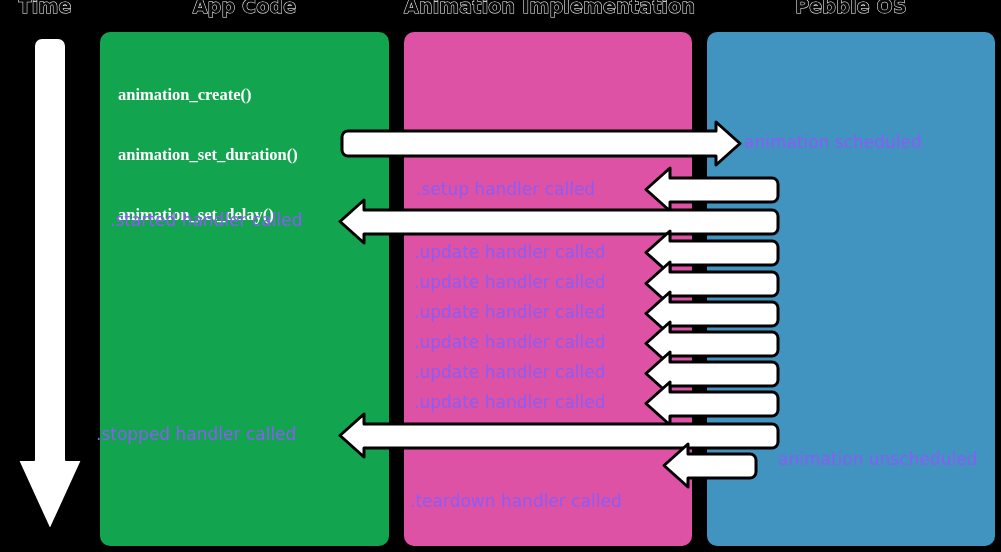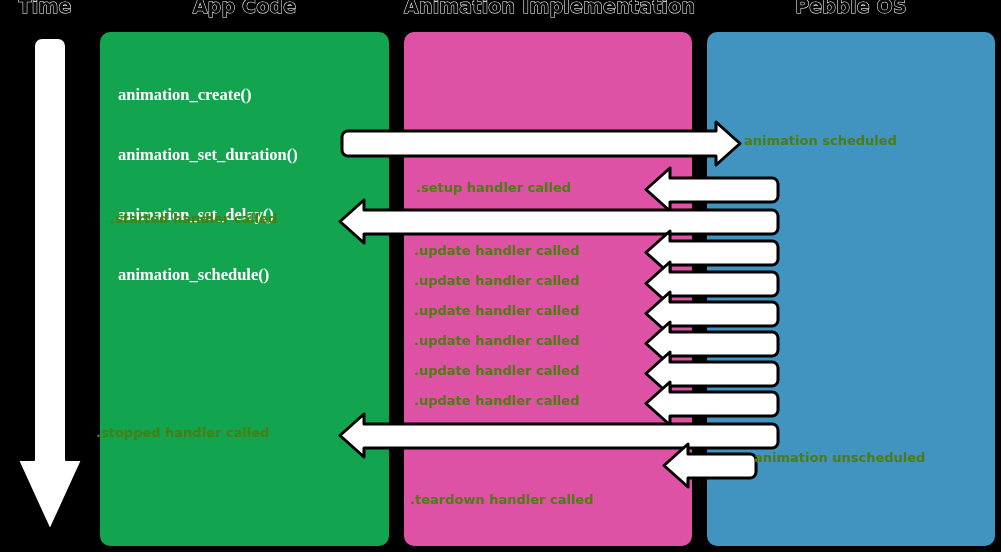--- a/index.html
+++ b/index.html
@@ -33,22 +33,22 @@
   
   .code-block{
     position:absolute;left:118px;top:45px;
     color:#ffffff;font-size:16.5px;font-weight:bold;
     line-height:20px;white-space:pre;
   }
   .code-block div{white-space:pre;font-family:Liberation Serif, serif;}
 
   
   .rlabel{
-    position:absolute;color:#4d7c0f;font-weight:bold;
-    font-size:13px;white-space:nowrap;line-height:1;
+    position:absolute;color:#8b5cf6;font-weight:normal;
+    font-size:17px;white-space:nowrap;line-height:1;
   }
   .rlabel.right{text-align:right;}
 
   
   svg.arrows{position:absolute;left:0;top:0;width:1001px;height:552px;pointer-events:none;}
 </style>
 </head>
 <body>
 
 <div id="stage">
@@ -63,21 +63,20 @@
   <div class="lane blue"></div>
 
   <svg class="time-arrow" viewBox="0 0 74 510">
     <path d="M29 8 L45 8 A8 8 0 0 1 53 16 L53 430 L69 430 L37 500 L5 430 L21 430 L21 16 A8 8 0 0 1 29 8 Z" fill="#ffffff" stroke="#000000" stroke-width="2" stroke-linejoin="round"></path>
   </svg>
 
   <div class="code-block">
     <div>animation_create()</div>
     <div>animation_set_duration()</div>
     <div>animation_set_delay()</div>
-    <div>animation_schedule()</div>
   </div>
 
   <svg class="arrows" viewBox="0 0 1001 552">
     <g fill="#ffffff" stroke="#000000" stroke-width="3" stroke-linejoin="round">
 
       <path d="M342 137 A6 6 0 0 1 348 131 L716 131 L716 122 L740 143.5 L716 165 L716 156 L348 156 A6 6 0 0 1 342 150 Z"></path>
 
       <path d="M772 178 A6 6 0 0 1 778 184 L778 196 A6 6 0 0 1 772 202 L670 202 L670 211 L646 189.5 L670 168 L670 178 Z"></path>
 
       <path d="M772 210 A6 6 0 0 1 778 216 L778 228 A6 6 0 0 1 772 234 L364 234 L364 243 L340 221.5 L364 200 L364 210 Z"></path>
@@ -105,15 +104,15 @@
   <div class="rlabel" style="left:414px;top:274px;">.update handler called</div>
   <div class="rlabel" style="left:414px;top:304px;">.update handler called</div>
   <div class="rlabel" style="left:414px;top:334px;">.update handler called</div>
   <div class="rlabel" style="left:414px;top:364px;">.update handler called</div>
   <div class="rlabel" style="left:414px;top:394px;">.update handler called</div>
 
   <div class="rlabel" style="left:96px;top:426px;">.stopped handler called</div>
 
   <div class="rlabel" style="left:410px;top:453px;margin-top:40px;">.teardown handler called</div>
 
-  <div class="rlabel" style="left:754px;top:451px;">animation unscheduled</div>
+  <div class="rlabel" style="left:778px;top:451px;">animation unscheduled</div>
 
 </div>
 
 </body></html>

